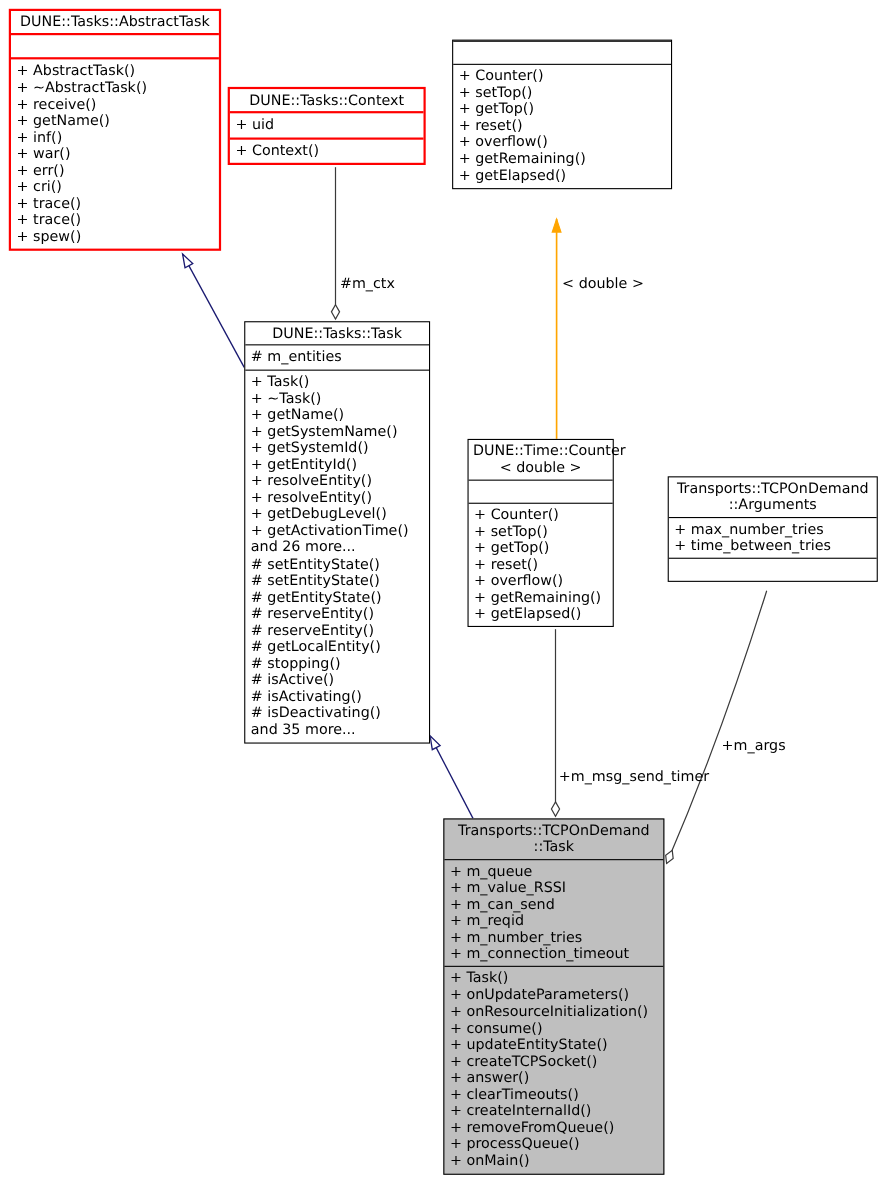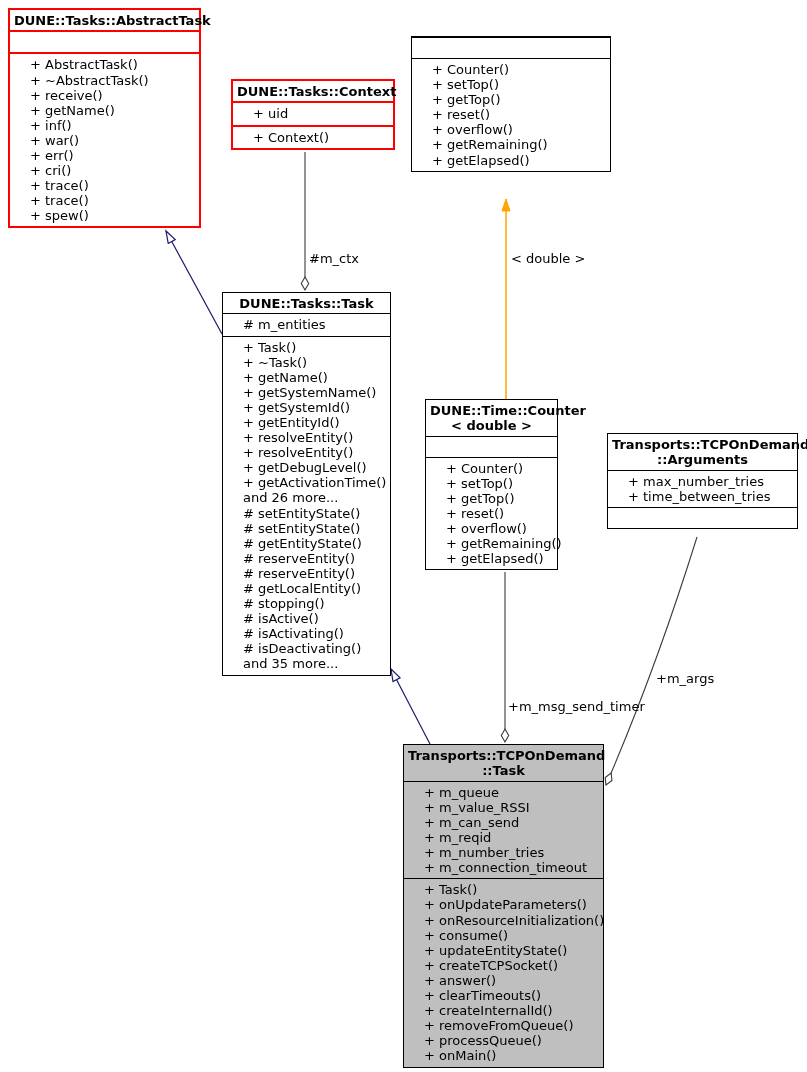--- a/index.html
+++ b/index.html
@@ -24,25 +24,24 @@
     color: #000000;
     font-size: 13px;
   }
   .node.red { --bc: #ff0000; border-width: 2px; }
   .node.gray { background: #bfbfbf; }
   .node .title {
     text-align: center;
     padding: 3px 4px 2px 4px;
     line-height: 15.4px;
     white-space: nowrap;
-    font-weight: bold;
   }
   .node .sec {
     border-top: 1px solid var(--bc);
-    padding: 3px 20px;
+    padding: 3px 5px;
     line-height: 15.1px;
     white-space: nowrap;
   }
   .node.red .sec { border-top-width: 2px; }
   .node .sec.empty { height: 20px; padding: 0; }
   .edge-label {
     position: absolute;
     font-size: 13px;
     color: #000000;
     white-space: nowrap;
@@ -91,21 +90,21 @@
         <div>+ inf()</div>
         <div>+ war()</div>
         <div>+ err()</div>
         <div>+ cri()</div>
         <div>+ trace()</div>
         <div>+ trace()</div>
         <div>+ spew()</div>
       </div>
   </div>
 
-  <div class="node red" style="left:231px; top:79px; width:164px;">
+  <div class="node red" style="left:207px; top:79px; width:180px;">
     <div class="title">DUNE::Tasks::Context</div>
     <div class="sec">
         <div>+ uid</div>
       </div>
     <div class="sec">
         <div>+ Context()</div>
       </div>
   </div>
 
   <div class="node" style="left:411px; top:36px; width:200px;">

